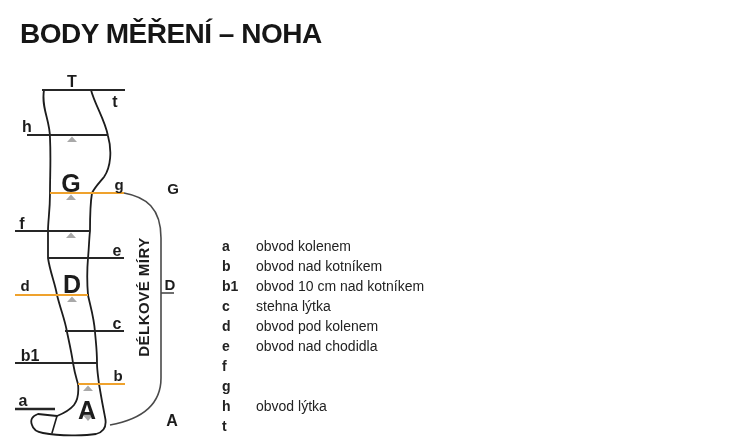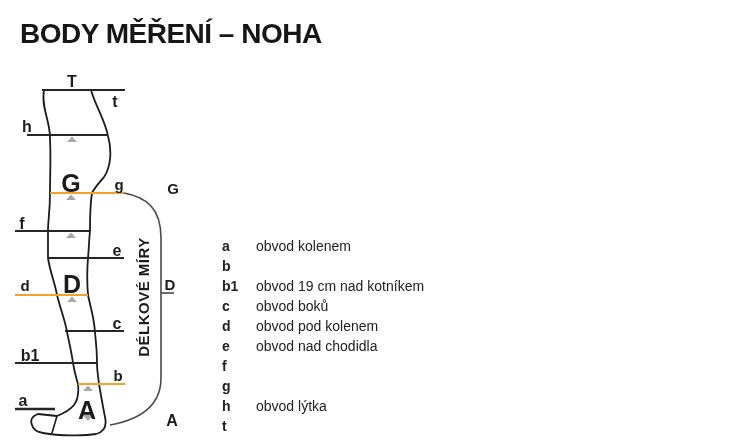--- a/index.html
+++ b/index.html
@@ -123,28 +123,29 @@
     </g>
   </svg>
 
   <div id="legend">
     <div class="legend-row">
       <span class="legend-key">a</span>
       <span class="legend-label">obvod kolenem</span>
     </div>
     <div class="legend-row">
       <span class="legend-key">b</span>
+      <span class="legend-label">obvod nad kotníkem</span>
     </div>
     <div class="legend-row">
       <span class="legend-key">b1</span>
-      <span class="legend-label">obvod 19 cm nad kotníkem</span>
+      <span class="legend-label">obvod 10 cm nad kotníkem</span>
     </div>
     <div class="legend-row">
       <span class="legend-key">c</span>
-      <span class="legend-label">obvod boků</span>
+      <span class="legend-label">stehna lýtka</span>
     </div>
     <div class="legend-row">
       <span class="legend-key">d</span>
       <span class="legend-label">obvod pod kolenem</span>
     </div>
     <div class="legend-row">
       <span class="legend-key">e</span>
       <span class="legend-label">obvod nad chodidla</span>
     </div>
     <div class="legend-row">

